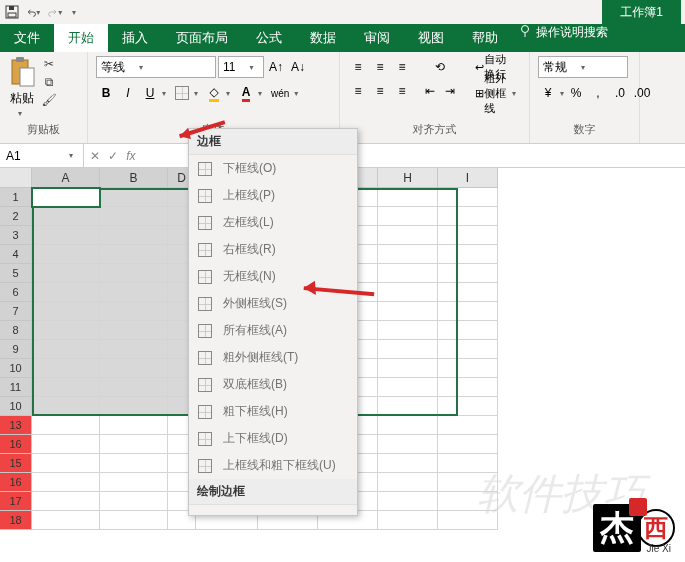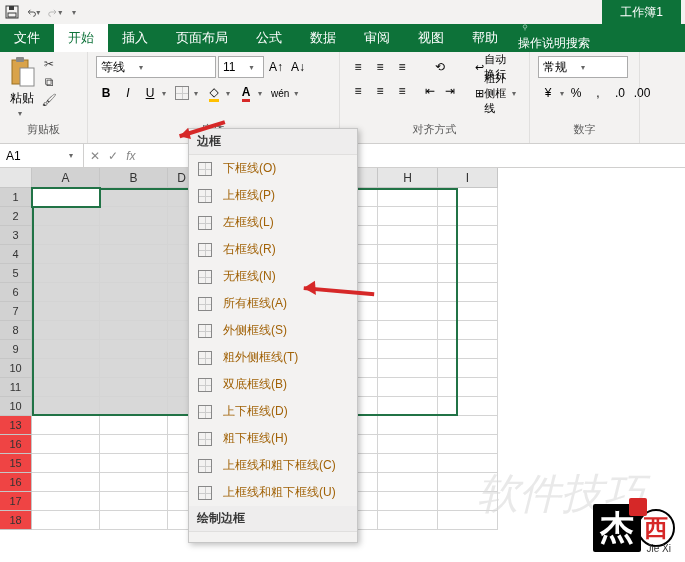--- a/index.html
+++ b/index.html
@@ -5,21 +5,21 @@
 * { margin: 0; padding: 0; box-sizing: border-box; font-family: "Microsoft YaHei", sans-serif; }
 body { width: 685px; height: 562px; background: #fff; overflow: hidden; font-size: 12px; }
 
 .titlebar { background: #f3f2f1; height: 24px; display: flex; align-items: center; padding: 0 4px; justify-content: space-between; }
 .qat { display: flex; gap: 6px; align-items: center; }
 .qat-icon { width: 16px; height: 16px; display: flex; align-items: center; justify-content: center; color: #3a3a3a; cursor: pointer; }
 
 .tabs { background: #0d7239; height: 28px; display: flex; align-items: stretch; }
 .tab { padding: 0 14px; color: #fff; display: flex; align-items: center; font-size: 13px; cursor: pointer; }
 .tab.active { background: #fff; color: #0d7239; }
-.tell-me { display: flex; align-items: flex-start; color: #fff; gap: 4px; margin-left: 6px; flex-direction: column; }
+.tell-me { display: flex; align-items: flex-start; color: #fff; gap: 4px; margin-left: 6px; }
 
 .ribbon { background: #f3f2f1; height: 92px; border-bottom: 1px solid #d0cfce; display: flex; }
 .group { border-right: 1px solid #e0dfde; padding: 4px 8px; display: flex; flex-direction: column; justify-content: space-between; }
 .group-label { text-align: center; color: #5a5a5a; font-size: 11px; padding: 2px 0; }
 .group-content { display: flex; gap: 4px; align-items: flex-start; flex: 1; }
 
 .paste-btn { display: flex; flex-direction: column; align-items: center; gap: 2px; cursor: pointer; }
 .paste-icon { width: 28px; height: 32px; }
 .mini-btn { width: 18px; height: 16px; border: 1px solid transparent; display: inline-flex; align-items: center; justify-content: center; cursor: pointer; color: #3a3a3a; }
 
@@ -51,21 +51,21 @@
 .row-h { width: 32px; background: #ef4444; border-right: 1px solid #c6c6c6; border-bottom: 1px solid #c6c6c6; display: flex; align-items: center; justify-content: center; color: #333; font-size: 11px; }
 .row-h.sel { background: #d2d2d2; }
 .cell { border-right: 1px solid #d4d4d4; border-bottom: 1px solid #d4d4d4; background: #fff; }
 .cell.sel { background: #d8d8d8; }
 .cell.active { background: #fff; outline: 2px solid #217346; outline-offset: -1px; z-index: 2; }
 
 .selection-border { position: absolute; border: 2px solid #217346; pointer-events: none; }
 
 .dropdown { position: absolute; left: 188px; top: 128px; width: 170px; background: #f3f2f1; border: 1px solid #c6c6c6; box-shadow: 2px 2px 6px rgba(0,0,0,0.25); z-index: 100; }
 .dd-header { background: #eeeded; padding: 4px 8px; font-weight: bold; color: #3a3a3a; border-bottom: 1px solid #e0dfde; font-size: 12px; }
-.dd-item { display: flex; align-items: center; gap: 10px; padding: 5px 8px; cursor: pointer; font-size: 12px; color: #a16207; }
+.dd-item { display: flex; align-items: center; gap: 10px; padding: 5px 8px; cursor: pointer; font-size: 12px; color: #737373; }
 .dd-icon { width: 16px; height: 14px; flex-shrink: 0; display: flex; align-items: center; justify-content: center; }
 
 .arrow-red { position: absolute; z-index: 200; pointer-events: none; }
 .arrow1 { left: 168px; top: 114px; transform: rotate(-45deg); }
 .arrow2 { left: 295px; top: 268px; transform: rotate(30deg); }
 .arrow-line { stroke: #d62828; stroke-width: 4; fill: none; }
 .arrow-head { fill: #d62828; }
 
 .watermark { position: absolute; right: 10px; bottom: 10px; display: flex; align-items: center; gap: 4px; z-index: 50; }
 .wm-text { color: #d8d8d8; font-size: 42px; font-style: italic; position: absolute; right: 40px; bottom: 40px; opacity: 0.55; }
@@ -489,57 +489,51 @@
       <div class="dd-item">
         <span class="dd-icon">
           <span class="border-icon"></span>
         </span>
         <span>无框线(N)</span>
       </div>
       <div class="dd-item">
         <span class="dd-icon">
           <span class="border-icon"></span>
         </span>
+        <span>外侧框线(S)</span>
+      </div>
+      <div class="dd-item">
+        <span class="dd-icon">
+          <span class="border-icon"></span>
+        </span>
         <span>所有框线(A)</span>
       </div>
       <div class="dd-item">
         <span class="dd-icon">
           <span class="border-icon"></span>
         </span>
-        <span>外侧框线(S)</span>
-      </div>
-      <div class="dd-item">
-        <span class="dd-icon">
-          <span class="border-icon"></span>
-        </span>
         <span>粗外侧框线(T)</span>
       </div>
       <div class="dd-item">
         <span class="dd-icon">
           <span class="border-icon"></span>
         </span>
         <span>双底框线(B)</span>
       </div>
       <div class="dd-item">
         <span class="dd-icon">
           <span class="border-icon"></span>
         </span>
+        <span>粗下框线(H)</span>
+      </div>
+      <div class="dd-item">
+        <span class="dd-icon">
+          <span class="border-icon"></span>
+        </span>
         <span>上下框线(D)</span>
-      </div>
-      <div class="dd-item">
-        <span class="dd-icon">
-          <span class="border-icon"></span>
-        </span>
-        <span>粗下框线(H)</span>
-      </div>
-      <div class="dd-item">
-        <span class="dd-icon">
-          <span class="border-icon"></span>
-        </span>
-        <span>上框线和粗下框线(C)</span>
       </div>
       <div class="dd-item">
         <span class="dd-icon">
           <span class="border-icon"></span>
         </span>
         <span>上框线和粗下框线(U)</span>
       </div>
     </div>
   <div class="dd-header">绘制边框</div>
   <div id="dd2">

